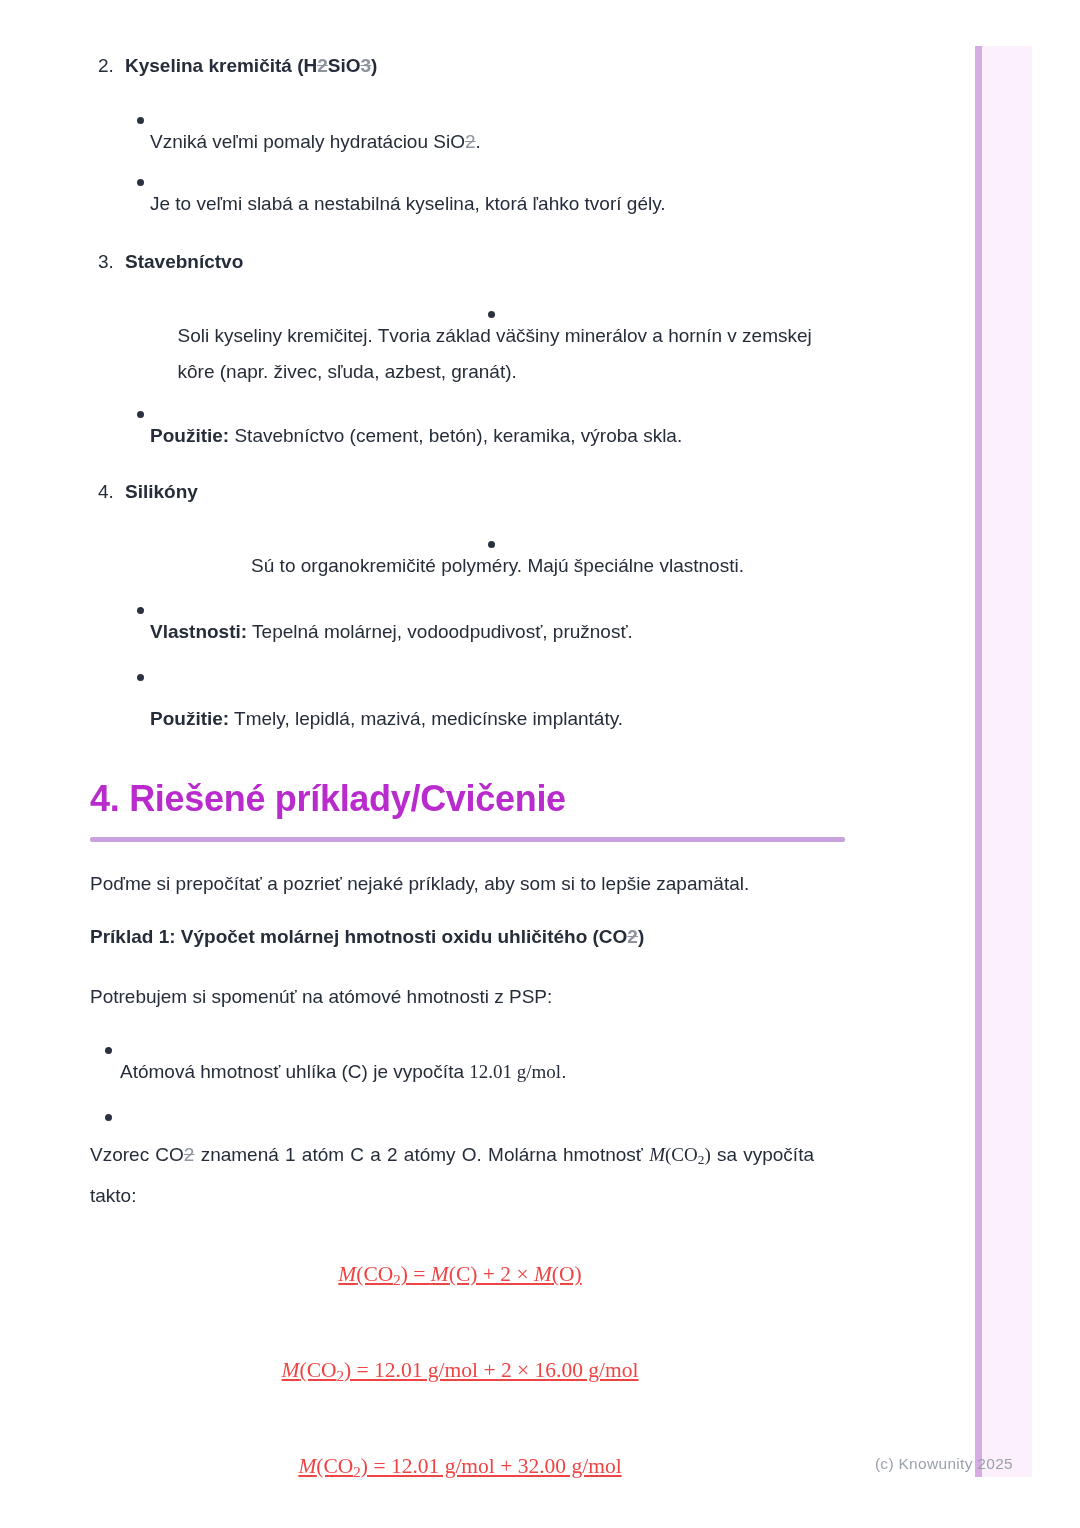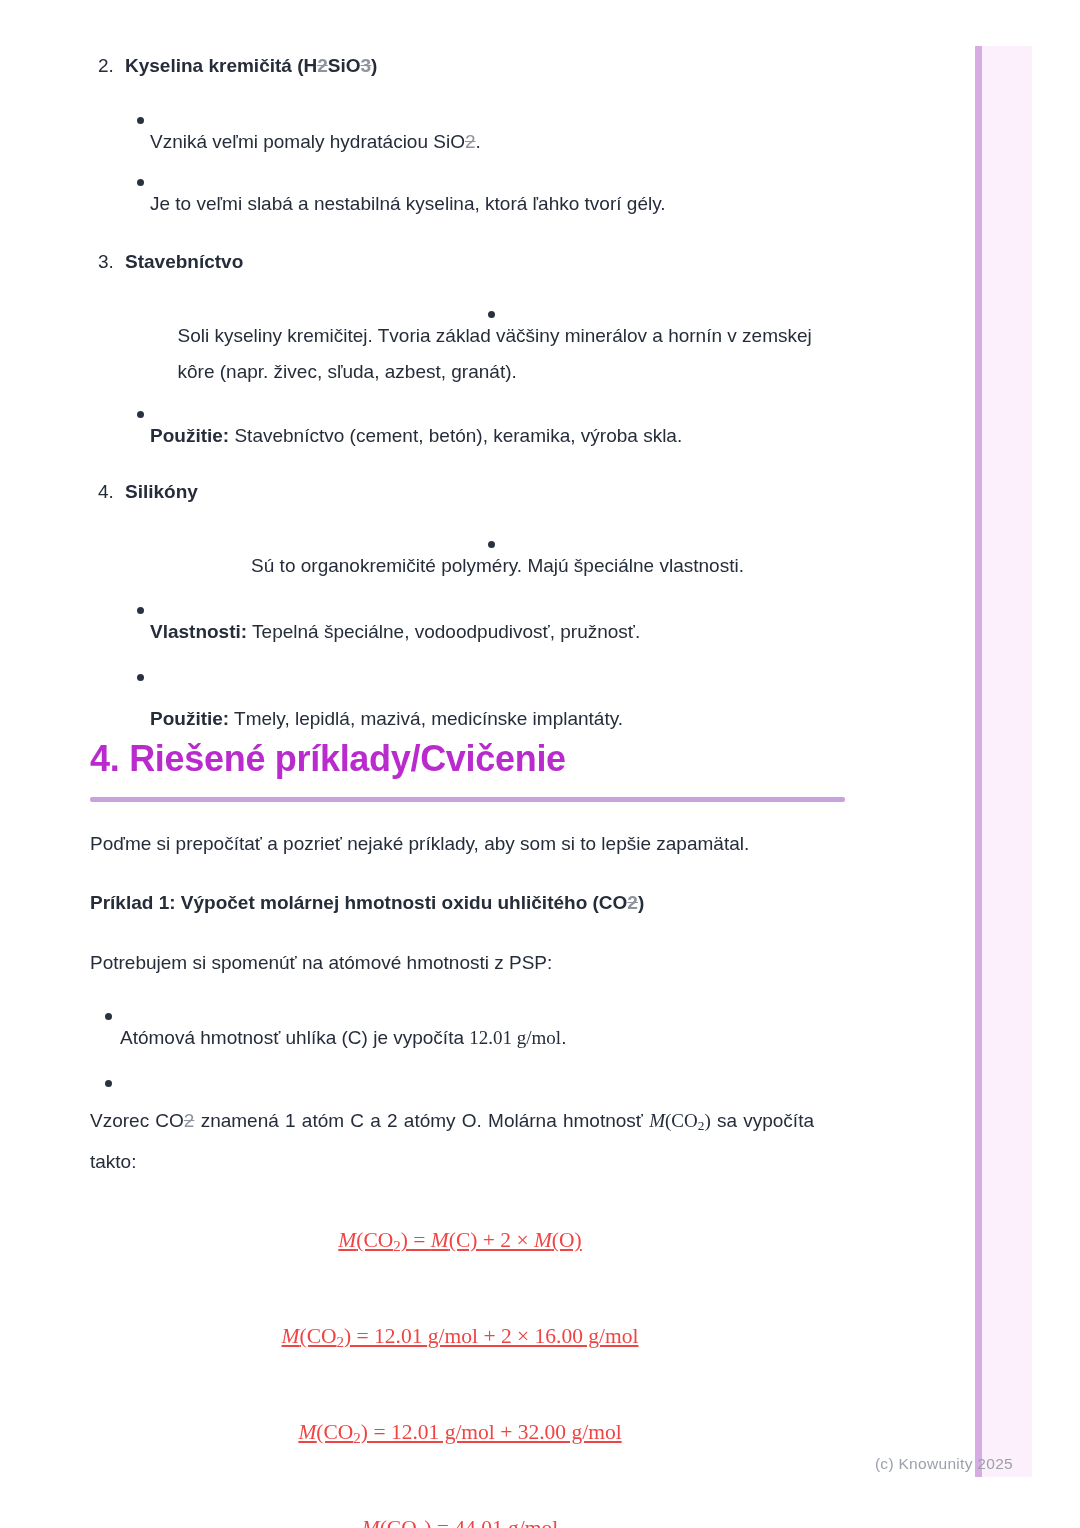--- a/index.html
+++ b/index.html
@@ -24,21 +24,21 @@
   .ul-sub .brow{margin-left:47px;}
   .ul-sub .btext{margin-left:13px;max-width:640px;}
   .ul-top .brow{margin-left:15px;}
   .ul-top .btext{margin-left:15px;max-width:690px;}
 
   
   .mt18{margin-top:18px;} .mt4{margin-top:4px;} .mt22{margin-top:22px;}
   .mt16{margin-top:16px;align-items:center;} .mt6{margin-top:6px;} .mt20{margin-top:20px;}
   .mt8{margin-top:8px;} .mt9{margin-top:9px;gap:20px;} .mt17{margin-top:17px;}
 
-  .h1{font-size:36px;line-height:44px;font-weight:700;color:#ba2bce;letter-spacing:-0.3px;}
+  .h1{font-size:36px;line-height:44px;font-weight:700;color:#ba2bce;letter-spacing:-0.3px;margin-top:40px;}
   .h1-underline{height:5px;width:755px;background:#c8a2dc;border-radius:2px;margin-top:16px;}
 
   .para{margin-top:24px;}
   .para-bold{font-weight:700;}
   .para-justify{text-align:justify;width:724px;}
 
   .formula{font-family:"Liberation Serif",serif;font-size:21.5px;color:#ef4444;text-align:center;width:740px;text-decoration:underline;}
   .f1{margin-top:42px;} .fnext{margin-top:54px;}
 
   
@@ -93,34 +93,34 @@
     <span class="olnum">4.</span>
     <span class="olhead"><span class="seg-b">Silikóny</span></span>
   </div>
   <div class="ul-sub">
     <div class="brow mt16">
       <span class="dot"></span>
       <span class="btext"><span class="seg-r">Sú to organokremičité polyméry. Majú špeciálne vlastnosti.</span></span>
     </div>
     <div class="brow mt8">
       <span class="dot"></span>
-      <span class="btext"><span class="seg-b">Vlastnosti:</span><span class="seg-r"> Tepelná špeciálne, vodoodpudivosť, pružnosť.</span></span>
+      <span class="btext"><span class="seg-b">Vlastnosti:</span><span class="seg-r"> Tepelná molárnej, vodoodpudivosť, pružnosť.</span></span>
     </div>
     <div class="brow mt9">
       <span class="dot"></span>
       <span class="btext"><span class="seg-b">Použitie:</span><span class="seg-r"> Tmely, lepidlá, mazivá, medicínske implantáty.</span></span>
     </div>
   </div>
 
   <div class="h1">4. Riešené príklady/Cvičenie</div>
   <div class="h1-underline"></div>
 
   <div class="para">Poďme si prepočítať a pozrieť nejaké príklady, aby som si to lepšie zapamätal.</div>
 
-  <div class="para para-bold mt17" style="margin-top:23px;"><span class="seg-b">Príklad 1: Výpočet molárnej hmotnosti oxidu uhličitého (CO</span><span class="seg-s">2</span><span class="seg-b">)</span></div>
+  <div class="para para-bold mt17" style="margin-top:17px;"><span class="seg-b">Príklad 1: Výpočet molárnej hmotnosti oxidu uhličitého (CO</span><span class="seg-s">2</span><span class="seg-b">)</span></div>
 
   <div class="para">Potrebujem si spomenúť na atómové hmotnosti z PSP:</div>
 
   <div class="ul-top">
     <div class="brow mt17">
       <span class="dot"></span>
       <span class="btext"><span class="seg-r">Atómová hmotnosť uhlíka (C) je vypočíta </span><span class="seg-m">12.01 g/mol</span><span class="seg-r">.</span></span>
     </div>
     <div class="brow mt9">
       <span class="dot"></span>

